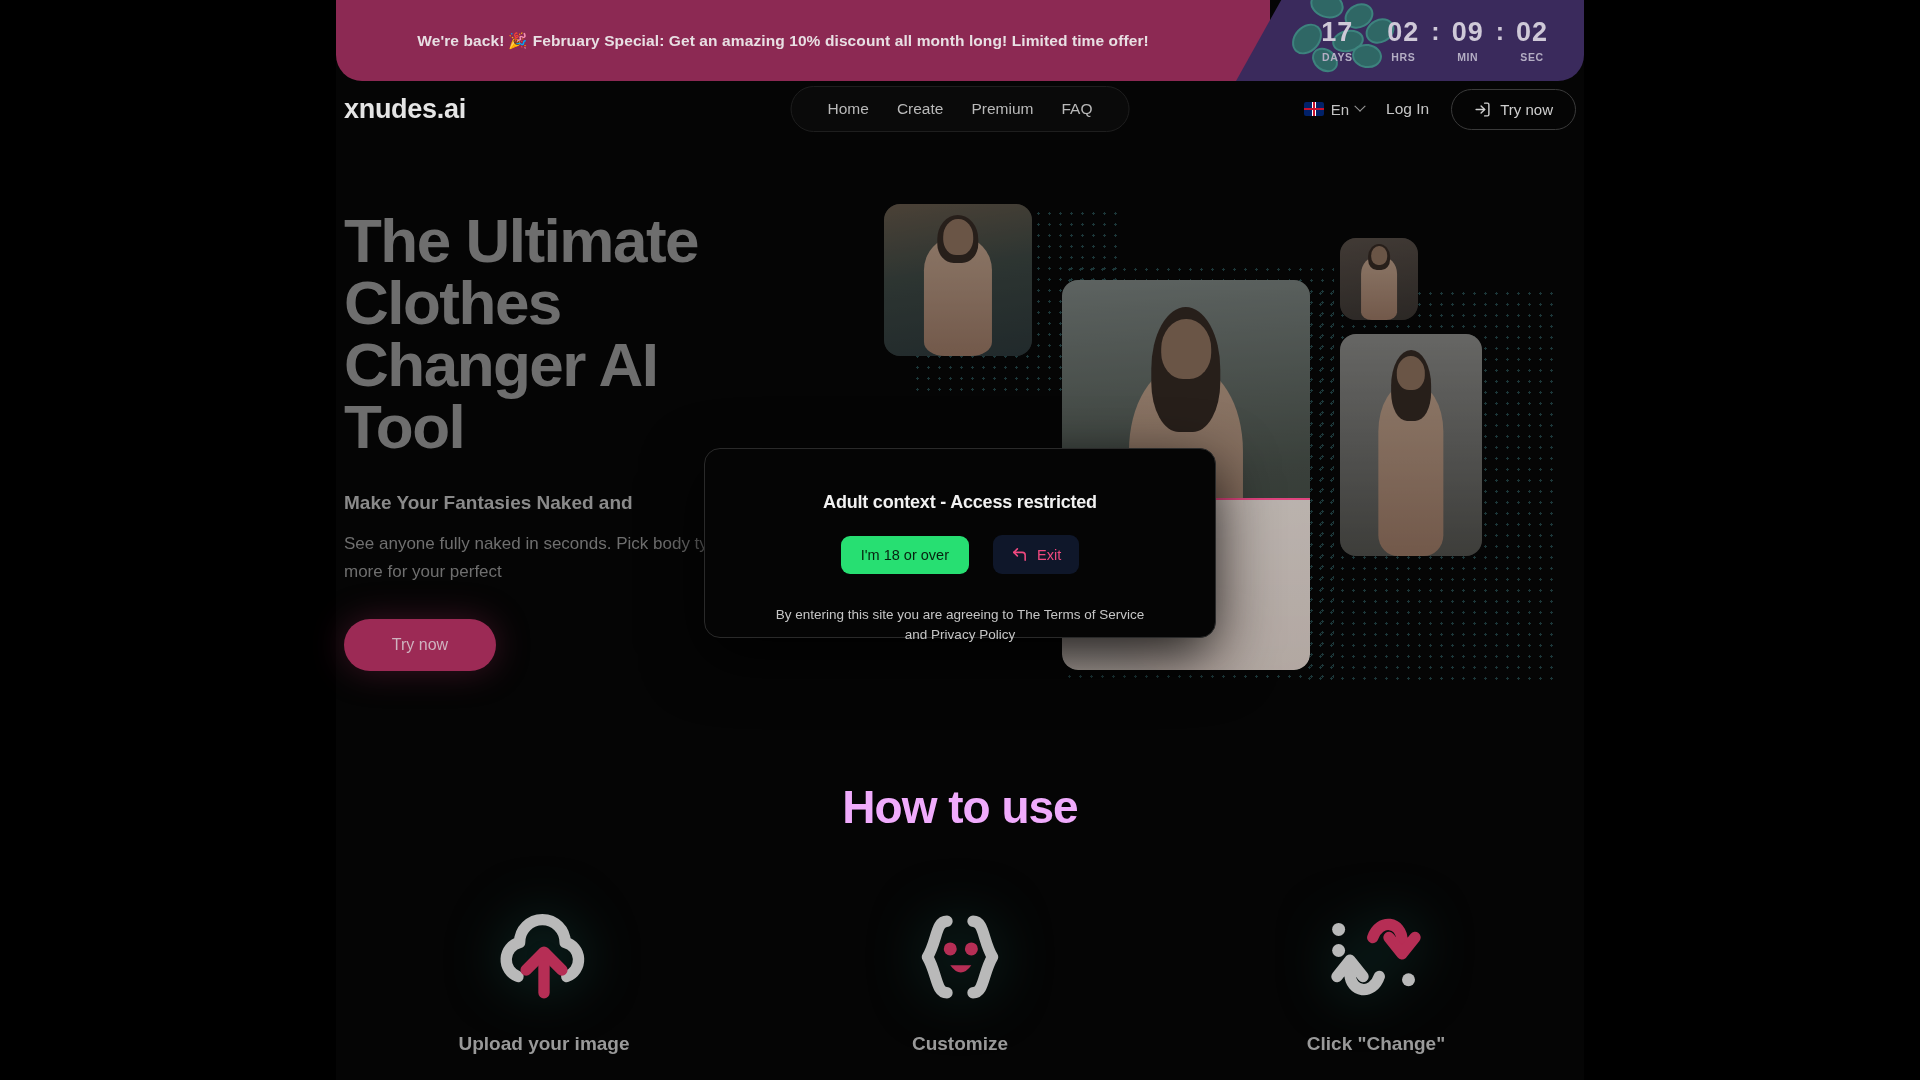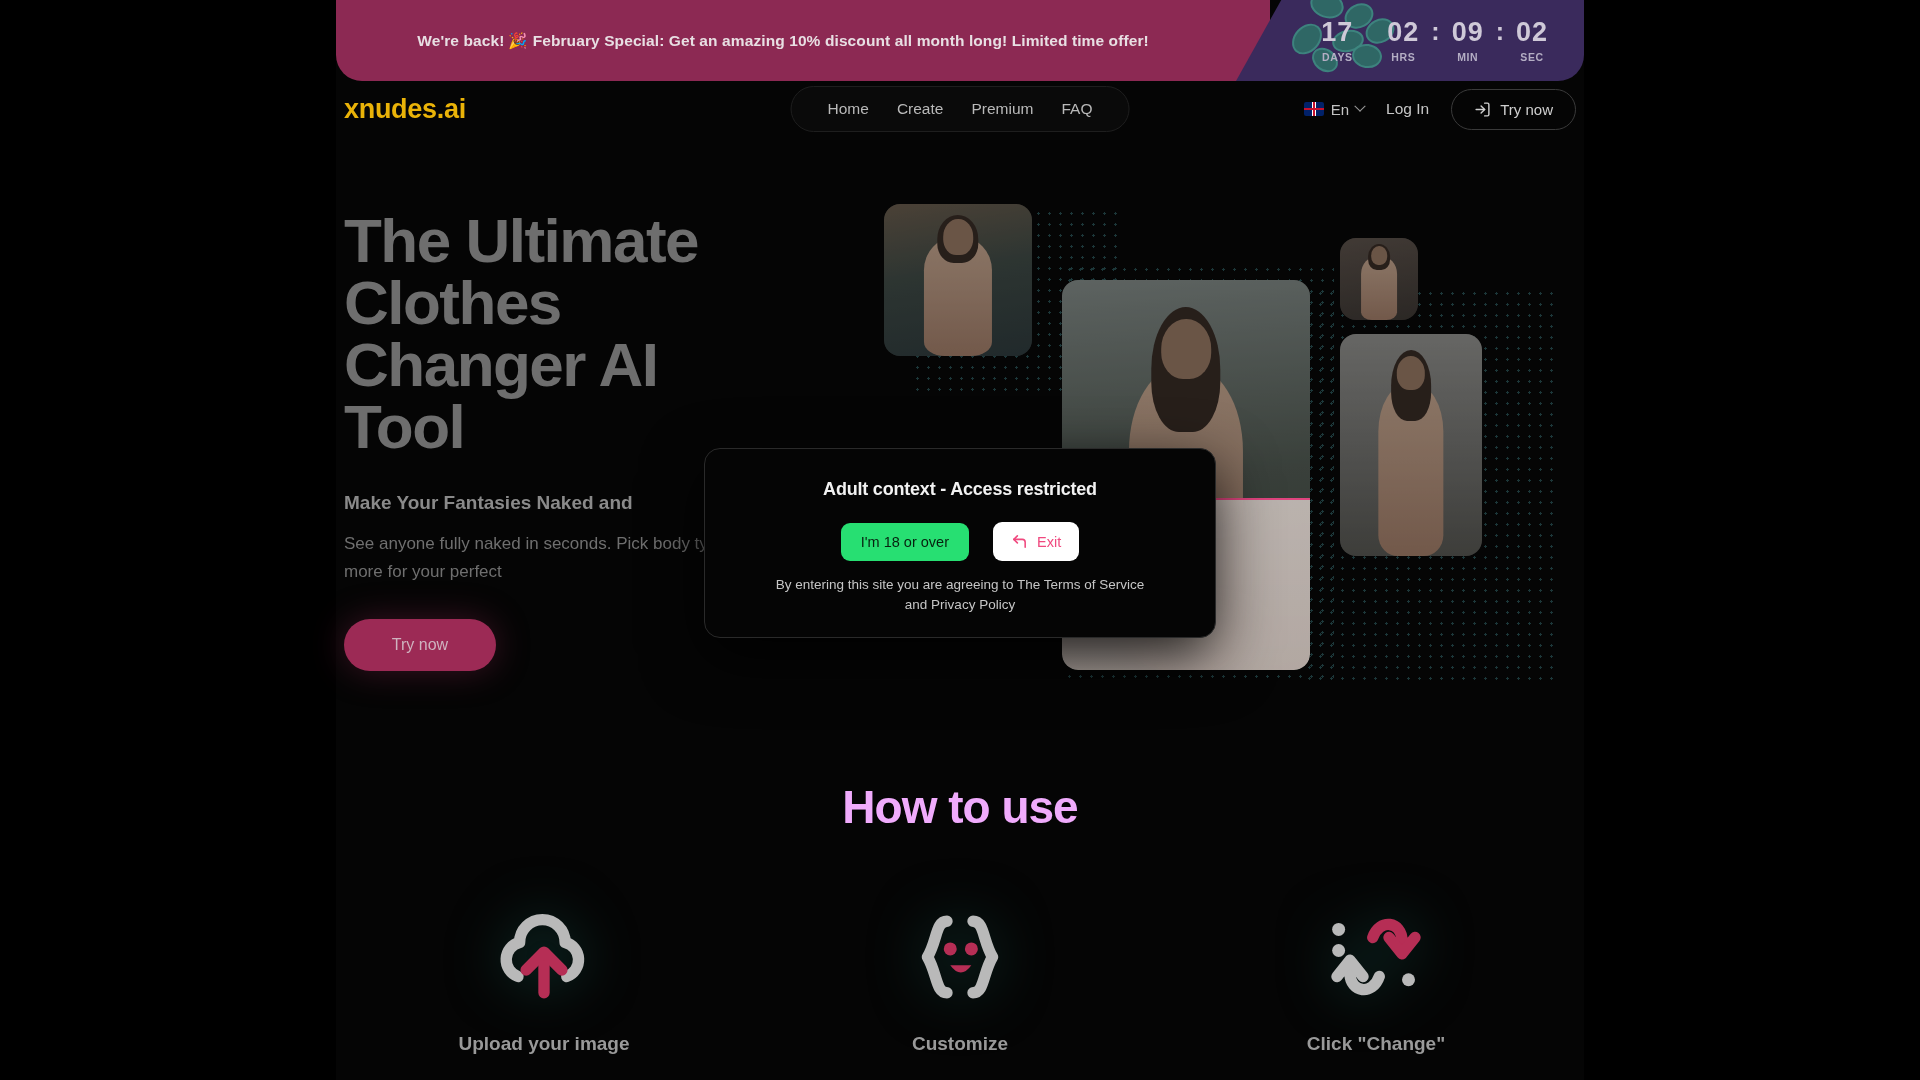--- a/index.html
+++ b/index.html
@@ -125,21 +125,21 @@
     top: 80px;
     height: 58px;
     display: flex;
     align-items: center;
   }
   .logo {
     position: absolute;
     left: 8px;
     font-size: 27px;
     font-weight: bold;
-    color: #eab308;
+    color: #e5e5e5;
     letter-spacing: -0.3px;
   }
   .nav-pill {
     position: absolute;
     left: 50%;
     transform: translateX(-50%);
     display: flex;
     align-items: center;
     gap: 28px;
     padding: 13px 36px;
@@ -383,21 +383,21 @@
     width: 512px;
     height: 190px;
     background: #050505;
     border: 1px solid #2a2a2a;
     border-radius: 16px;
     box-shadow: 0 20px 60px rgba(0,0,0,0.85);
     pointer-events: auto;
     display: flex;
     flex-direction: column;
     align-items: center;
-    padding-top: 30px;
+    padding-top: 43px;
   }
   .modal-title {
     font-size: 18px;
     font-weight: bold;
     color: #f2f2f2;
     letter-spacing: -0.2px;
   }
   .modal-actions {
     margin-top: 22px;
     display: flex;
@@ -408,34 +408,34 @@
     background: #27df72;
     color: #07210f;
     border: none;
     border-radius: 9px;
     padding: 11px 20px;
     font-size: 14.5px;
     font-family: inherit;
     cursor: pointer;
   }
   .btn-exit {
-    background: #ffffff;
+    background: #0f172a;
     color: #f0497f;
     border: none;
     border-radius: 9px;
     padding: 11px 18px;
     font-size: 14.5px;
     font-family: inherit;
     cursor: pointer;
     display: flex;
     align-items: center;
     gap: 9px;
   }
   .modal-terms {
-    margin-top: 14px;
+    margin-top: 31px;
     width: 370px;
     text-align: center;
     font-size: 13.5px;
     line-height: 1.45;
     color: #c6c6c6;
   }
 </style>
 </head>
 <body>
 

